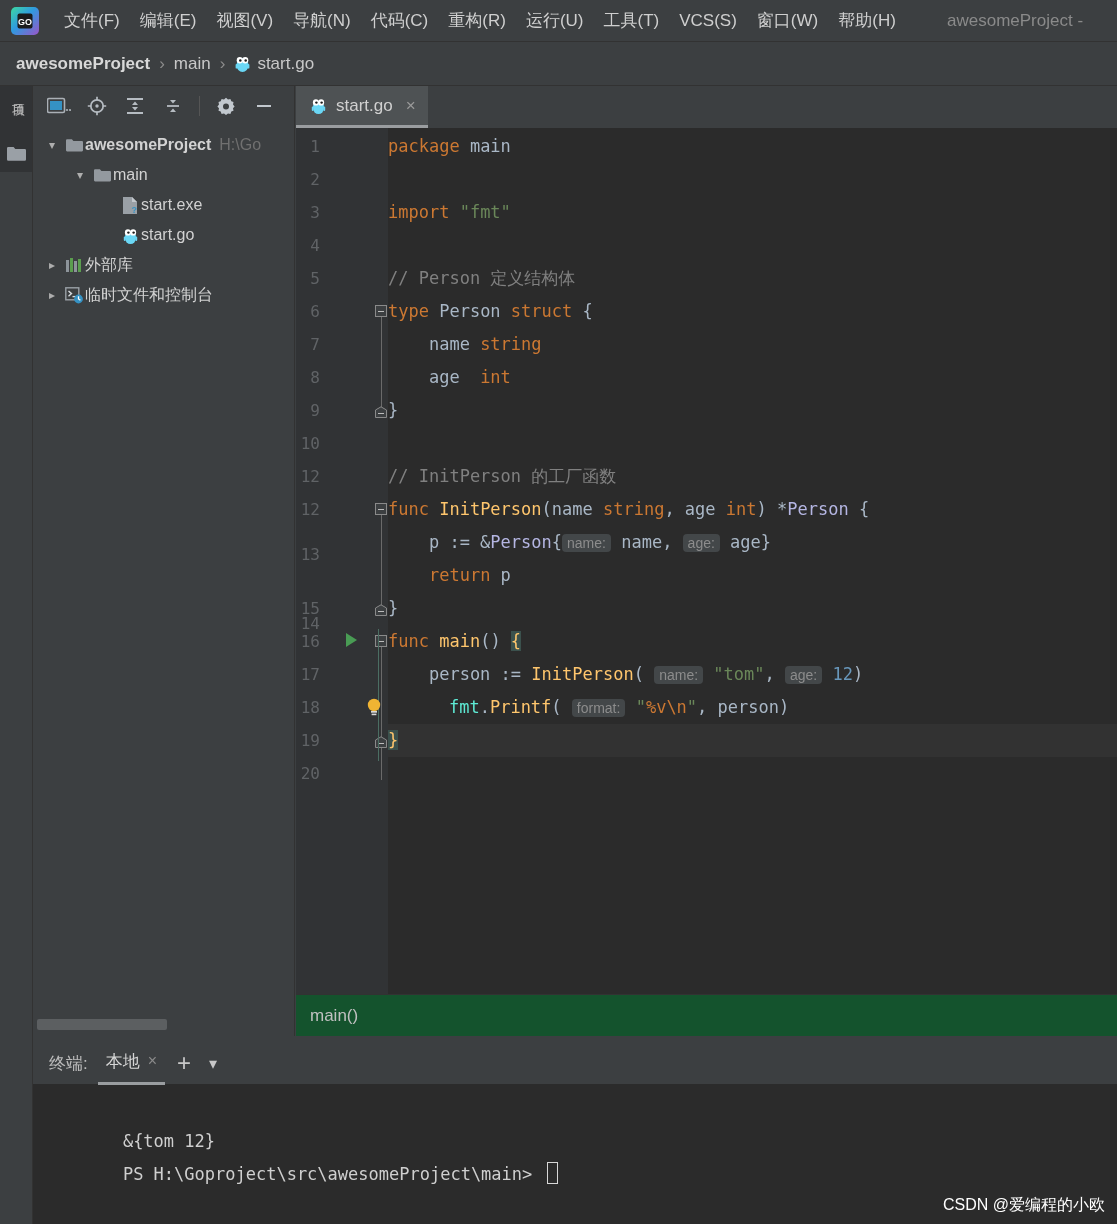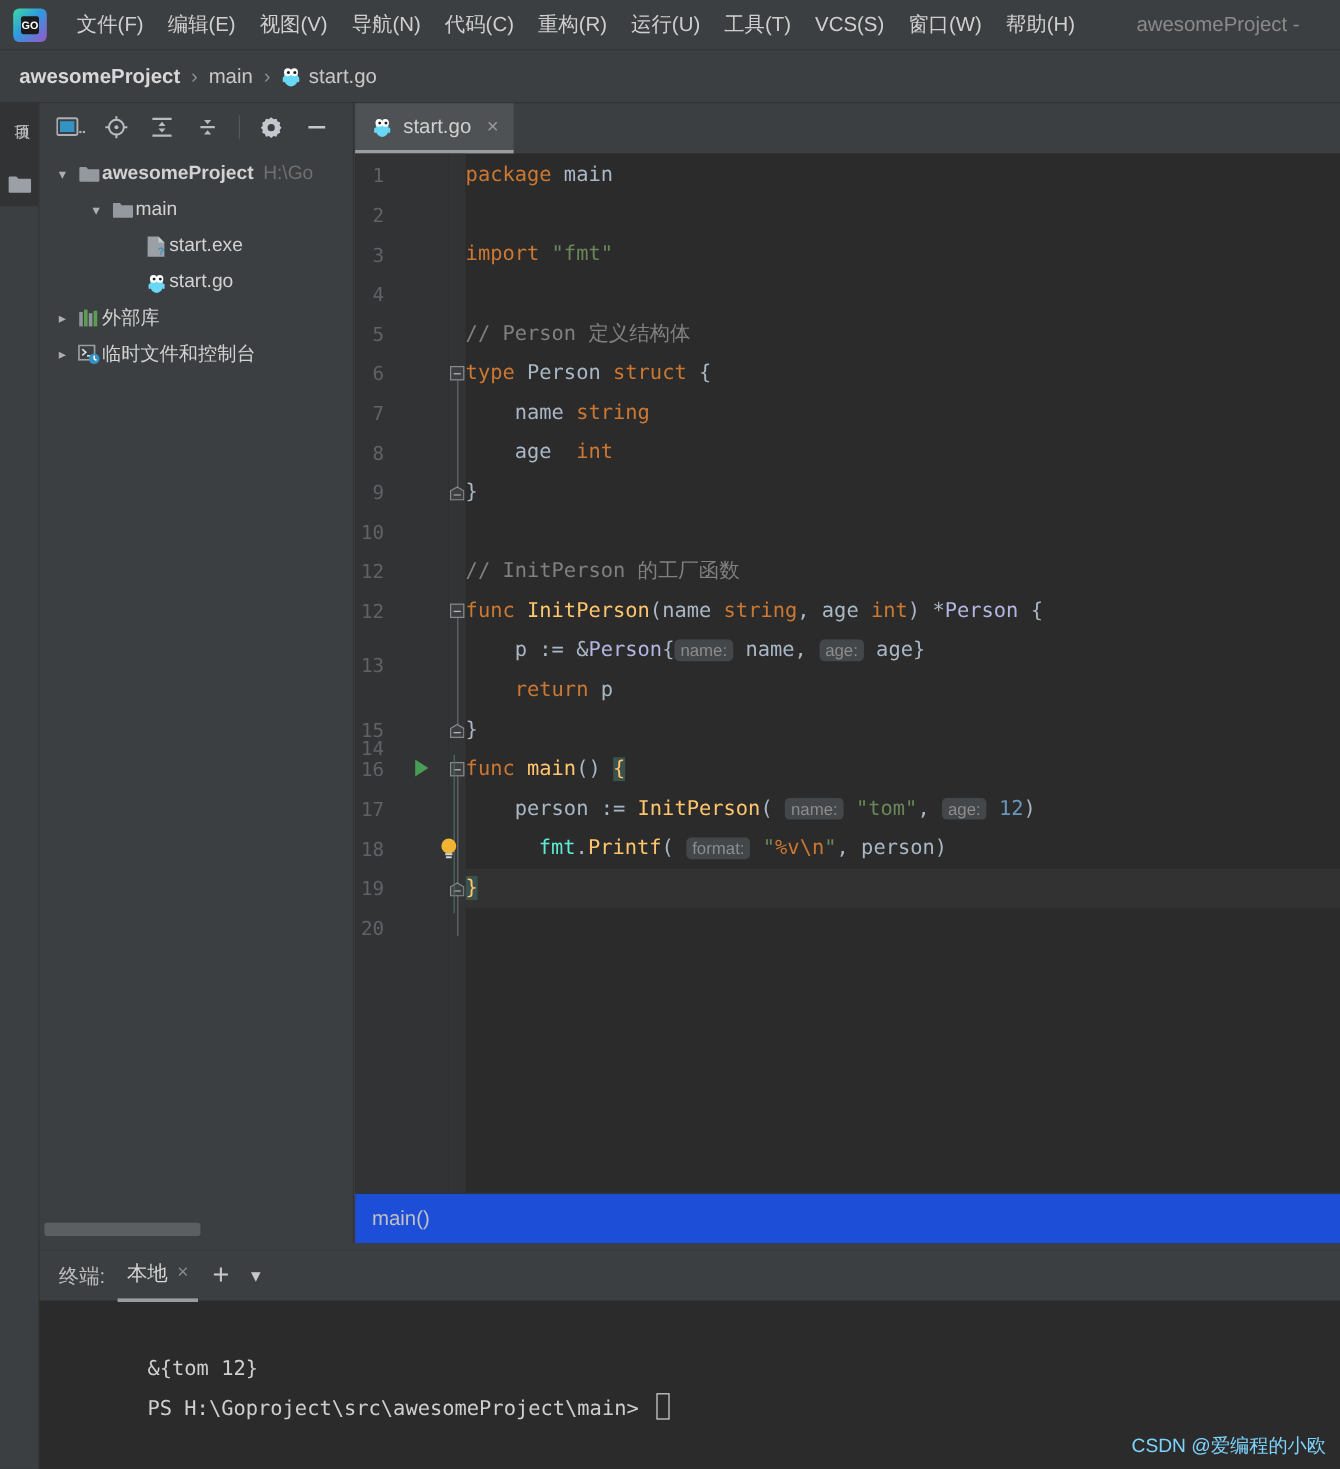--- a/index.html
+++ b/index.html
@@ -122,21 +122,21 @@
   .bracehl{ background:#3b514d; color:#ffc66d; }
   .runarrow{ position:absolute; color:#499c54; font-size:15px;}
   .bulb{ position:absolute; width:16px;height:20px;}
   .foldmark{ position:absolute; width:12px;height:12px; border:1px solid #8a8a8a; background:#3c3f41;}
   .foldmark:after{ content:""; position:absolute; left:2px; top:5px; width:6px;height:1px;background:#bbb;}
   .foldline{ position:absolute; width:1px; background:#6a6a6a;}
   .guideline{ position:absolute; width:1px; background:#4b6e63;}
 
   .statusline{
     position:absolute; left:0; bottom:0; width:821px; height:42px;
-    background:#1d4ed8; display:flex; align-items:center; padding-left:14px;
+    background:#14532d; display:flex; align-items:center; padding-left:14px;
     font-size:17px; color:#c0c0c0; border-top:1px solid #323232;
   }
 
   
   .term{
     position:absolute; left:33px; top:1042px; width:1084px; height:182px;
     background:#2b2b2b;
   }
   .term-tabs{
     height:42px; background:#3c3f41; display:flex; align-items:center; padding-left:6px; gap:0px;
@@ -153,21 +153,21 @@
     height:140px; background:#2b2b2b; padding:8px 0 0 8px;
     font-family:"DejaVu Sans Mono", monospace; font-size:17px; color:#cfcfcf;
   }
   .tline{ height:33px; line-height:33px; white-space:pre;}
   .tgo{ color:#d8c44c; }
   .tcursor{
     display:inline-block; width:11px;height:22px; border:1px solid #d8d8d8;
     vertical-align:-4px; margin-left:4px;
   }
   .watermark{
-    position:absolute; right:12px; bottom:8px; font-size:16px; color:#7dd3fc;
+    position:absolute; right:12px; bottom:8px; font-size:16px; color:#ffffff;
     font-family:"Liberation Sans", sans-serif;
   }
 </style>
 </head>
 <body>
 
 <div class="app">
 
   <div class="menubar">
     <div class="logo">

